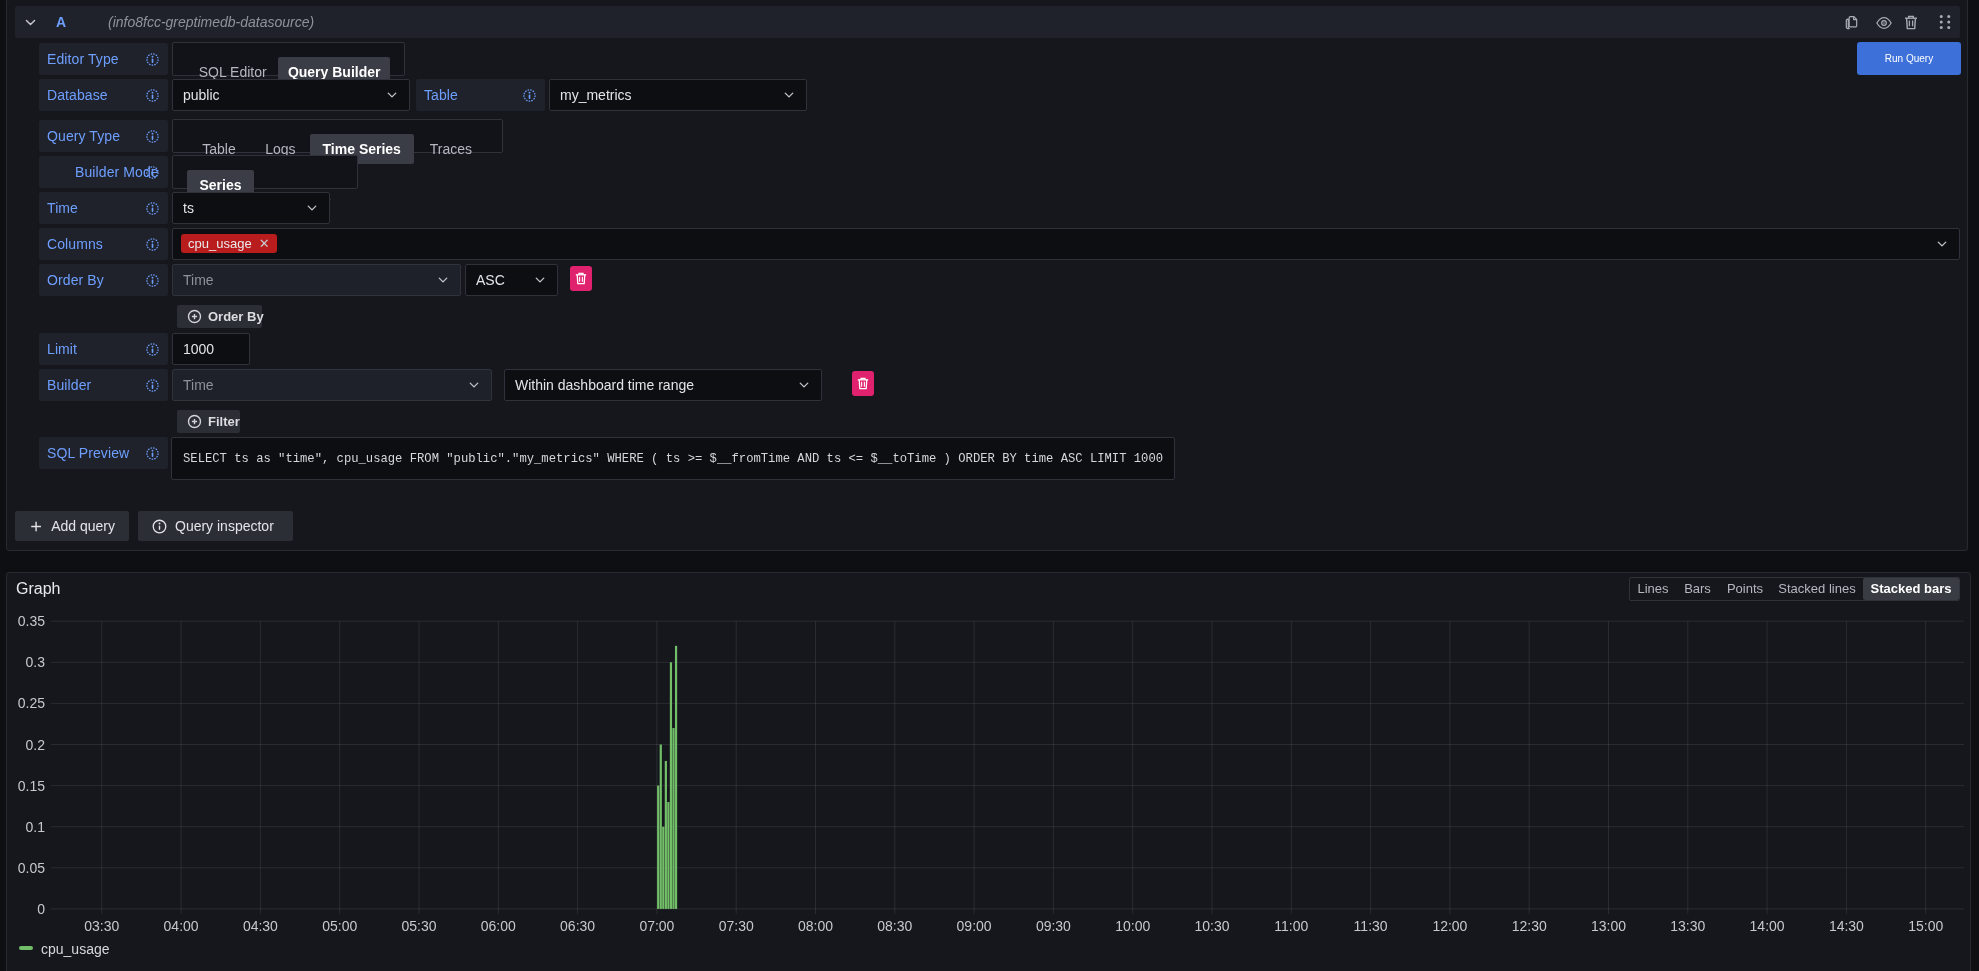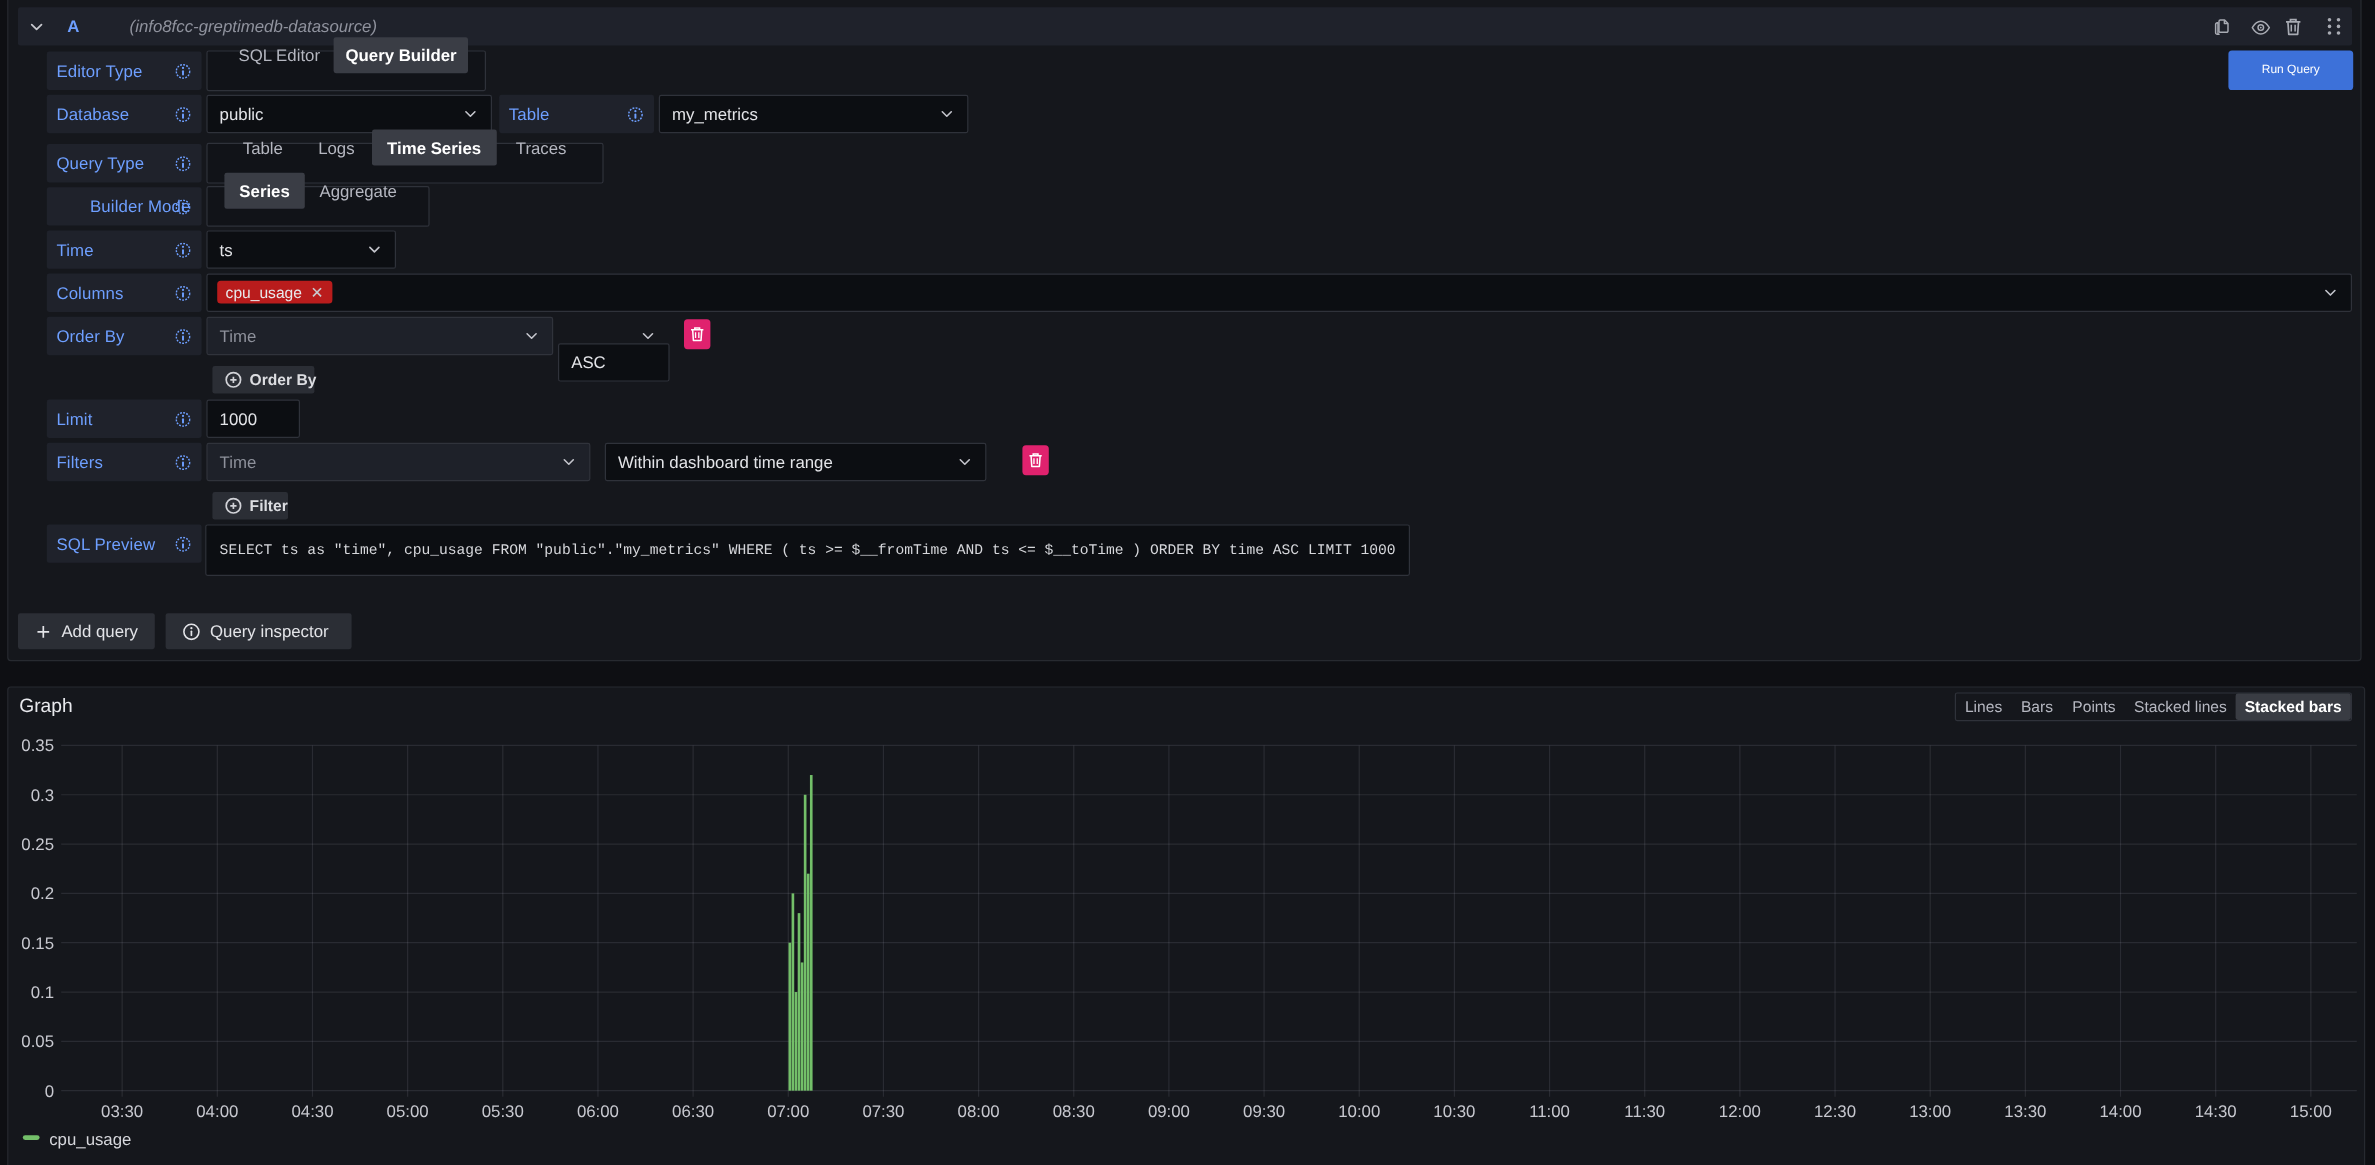--- a/index.html
+++ b/index.html
@@ -5,21 +5,21 @@
  font-family:"Liberation Sans",sans-serif;-webkit-font-smoothing:antialiased;}
 .abs{position:absolute;box-sizing:border-box;}
 .card{background:#15171c;border:1px solid #272a30;border-radius:3px;}
 .hdr{background:#1f222b;border-radius:2px;}
 .lbl{height:32px;background:#1f222b;border-radius:2px;color:#6e9fff;font-size:14px;font-weight:500;
  line-height:32px;padding-left:8px;letter-spacing:0.1px;}
 .sel{height:32px;background:#0c0e12;border:1px solid #2f323a;border-radius:2px;color:#e3e4e8;
  font-size:14px;line-height:30px;padding-left:10px;white-space:nowrap;}
 .sel-dis{height:32px;background:#1e2129;border:1px solid #30333b;border-radius:2px;color:#8e919b;
  font-size:14px;line-height:30px;padding-left:10px;white-space:nowrap;}
-.rgroup{height:34px;background:#111318;border:1px solid #2f323a;border-radius:2px;display:flex;align-items:flex-end;padding:14px;}
+.rgroup{height:34px;background:#111318;border:1px solid #2f323a;border-radius:2px;display:flex;align-items:flex-start;padding:14px;}
 .ropt{color:#b5b7c0;font-size:14px;line-height:30px;text-align:center;white-space:nowrap;padding:0;}
 .ropt.on{background:#3a3d45;border-radius:2px;color:#ffffff;font-weight:700;}
 .btn2{background:#2b2e35;border-radius:2px;color:#dcdde1;font-size:13px;display:flex;align-items:center;gap:6px;padding:0 10px;white-space:nowrap;}
 .btn3{background:#2b2e35;border-radius:2px;color:#e3e4e8;font-size:14px;font-weight:500;display:flex;align-items:center;gap:8px;padding:0 14px;white-space:nowrap;}
 .code{background:#0c0e12;border:1px solid #2f323a;border-radius:2px;color:#d6d7db;
  font-family:"Liberation Mono",monospace;font-size:12.2px;display:flex;align-items:center;padding-left:11px;white-space:pre;}
 .panel{background:#15171c;border:1px solid #272a30;border-radius:3px;}
 .rg2{height:24px;border:1px solid #2f323a;border-radius:2px;display:flex;align-items:stretch;}
 .rg2 span{color:#b5b7c0;font-size:13px;line-height:22px;text-align:center;white-space:nowrap;}
 .rg2 span.on{background:#393c43;border-radius:2px;color:#fff;font-weight:700;}
@@ -133,21 +133,21 @@
 <div class="lbl abs" style="left:39px;top:263.5px;width:129px;">Order By</div>
 <svg class="abs" style="left:146px;top:273.5px" width="13" height="13" viewBox="0 0 16 16">
     <circle cx="8" cy="8" r="6.9" fill="none" stroke="#6e9fff" stroke-width="1.5" stroke-dasharray="1.9 1.35"></circle>
     <circle cx="8" cy="4.5" r="1.15" fill="#6e9fff"></circle>
     <rect x="7" y="6.9" width="2" height="5.4" rx="1" fill="#6e9fff"></rect>
   </svg>
 <div class="sel-dis abs" style="left:172px;top:263.5px;width:289px;">Time</div>
 <svg class="abs" style="left:437px;top:273.5px" width="12" height="12" viewBox="0 0 16 16">
     <path d="M3 5.5 L8 10.5 L13 5.5" fill="none" stroke="#c3c4cb" stroke-width="1.8" stroke-linecap="round" stroke-linejoin="round"></path>
   </svg>
-<div class="sel abs" style="left:465px;top:263.5px;width:93px;margin-top:22px;">ASC</div>
+<div class="sel abs" style="left:465px;top:263.5px;width:93px;">ASC</div>
 <svg class="abs" style="left:534px;top:273.5px" width="12" height="12" viewBox="0 0 16 16">
     <path d="M3 5.5 L8 10.5 L13 5.5" fill="none" stroke="#c3c4cb" stroke-width="1.8" stroke-linecap="round" stroke-linejoin="round"></path>
   </svg>
 <div class="abs" style="left:570px;top:266px;width:22px;height:25px;background:#e0226e;border-radius:3px;"></div>
 <svg class="abs" style="left:575px;top:272px" width="12" height="13" viewBox="0 0 14 15">
     <path d="M1 3.2 h12" stroke="#fff" stroke-width="1.5"></path>
     <path d="M4.7 3 V1.4 h4.6 V3" fill="none" stroke="#fff" stroke-width="1.5"></path>
     <path d="M2.6 3.4 l0.7 10.2 h7.4 l0.7 -10.2" fill="none" stroke="#fff" stroke-width="1.5" stroke-linejoin="round"></path>
     <path d="M5.4 5.6 v5.6 M8.6 5.6 v5.6" stroke="#fff" stroke-width="1.3"></path>
   </svg>
@@ -158,21 +158,21 @@
     </svg>
     <span style="font-weight:700;font-size:13px;white-space:nowrap;">Order By</span>
   </div>
 <div class="lbl abs" style="left:39px;top:332.5px;width:129px;">Limit</div>
 <svg class="abs" style="left:146px;top:342.5px" width="13" height="13" viewBox="0 0 16 16">
     <circle cx="8" cy="8" r="6.9" fill="none" stroke="#6e9fff" stroke-width="1.5" stroke-dasharray="1.9 1.35"></circle>
     <circle cx="8" cy="4.5" r="1.15" fill="#6e9fff"></circle>
     <rect x="7" y="6.9" width="2" height="5.4" rx="1" fill="#6e9fff"></rect>
   </svg>
 <div class="sel abs" style="left:172px;top:332.5px;width:78px;">1000</div>
-<div class="lbl abs" style="left:39px;top:368.5px;width:129px;">Filters</div>
+<div class="lbl abs" style="left:39px;top:368.5px;width:129px;">Builder</div>
 <svg class="abs" style="left:146px;top:378.5px" width="13" height="13" viewBox="0 0 16 16">
     <circle cx="8" cy="8" r="6.9" fill="none" stroke="#6e9fff" stroke-width="1.5" stroke-dasharray="1.9 1.35"></circle>
     <circle cx="8" cy="4.5" r="1.15" fill="#6e9fff"></circle>
     <rect x="7" y="6.9" width="2" height="5.4" rx="1" fill="#6e9fff"></rect>
   </svg>
 <div class="sel-dis abs" style="left:172px;top:368.5px;width:320px;">Time</div>
 <svg class="abs" style="left:468px;top:378.5px" width="12" height="12" viewBox="0 0 16 16">
     <path d="M3 5.5 L8 10.5 L13 5.5" fill="none" stroke="#c3c4cb" stroke-width="1.8" stroke-linecap="round" stroke-linejoin="round"></path>
   </svg>
 <div class="sel abs" style="left:504px;top:368.5px;width:318px;">Within dashboard time range</div>

